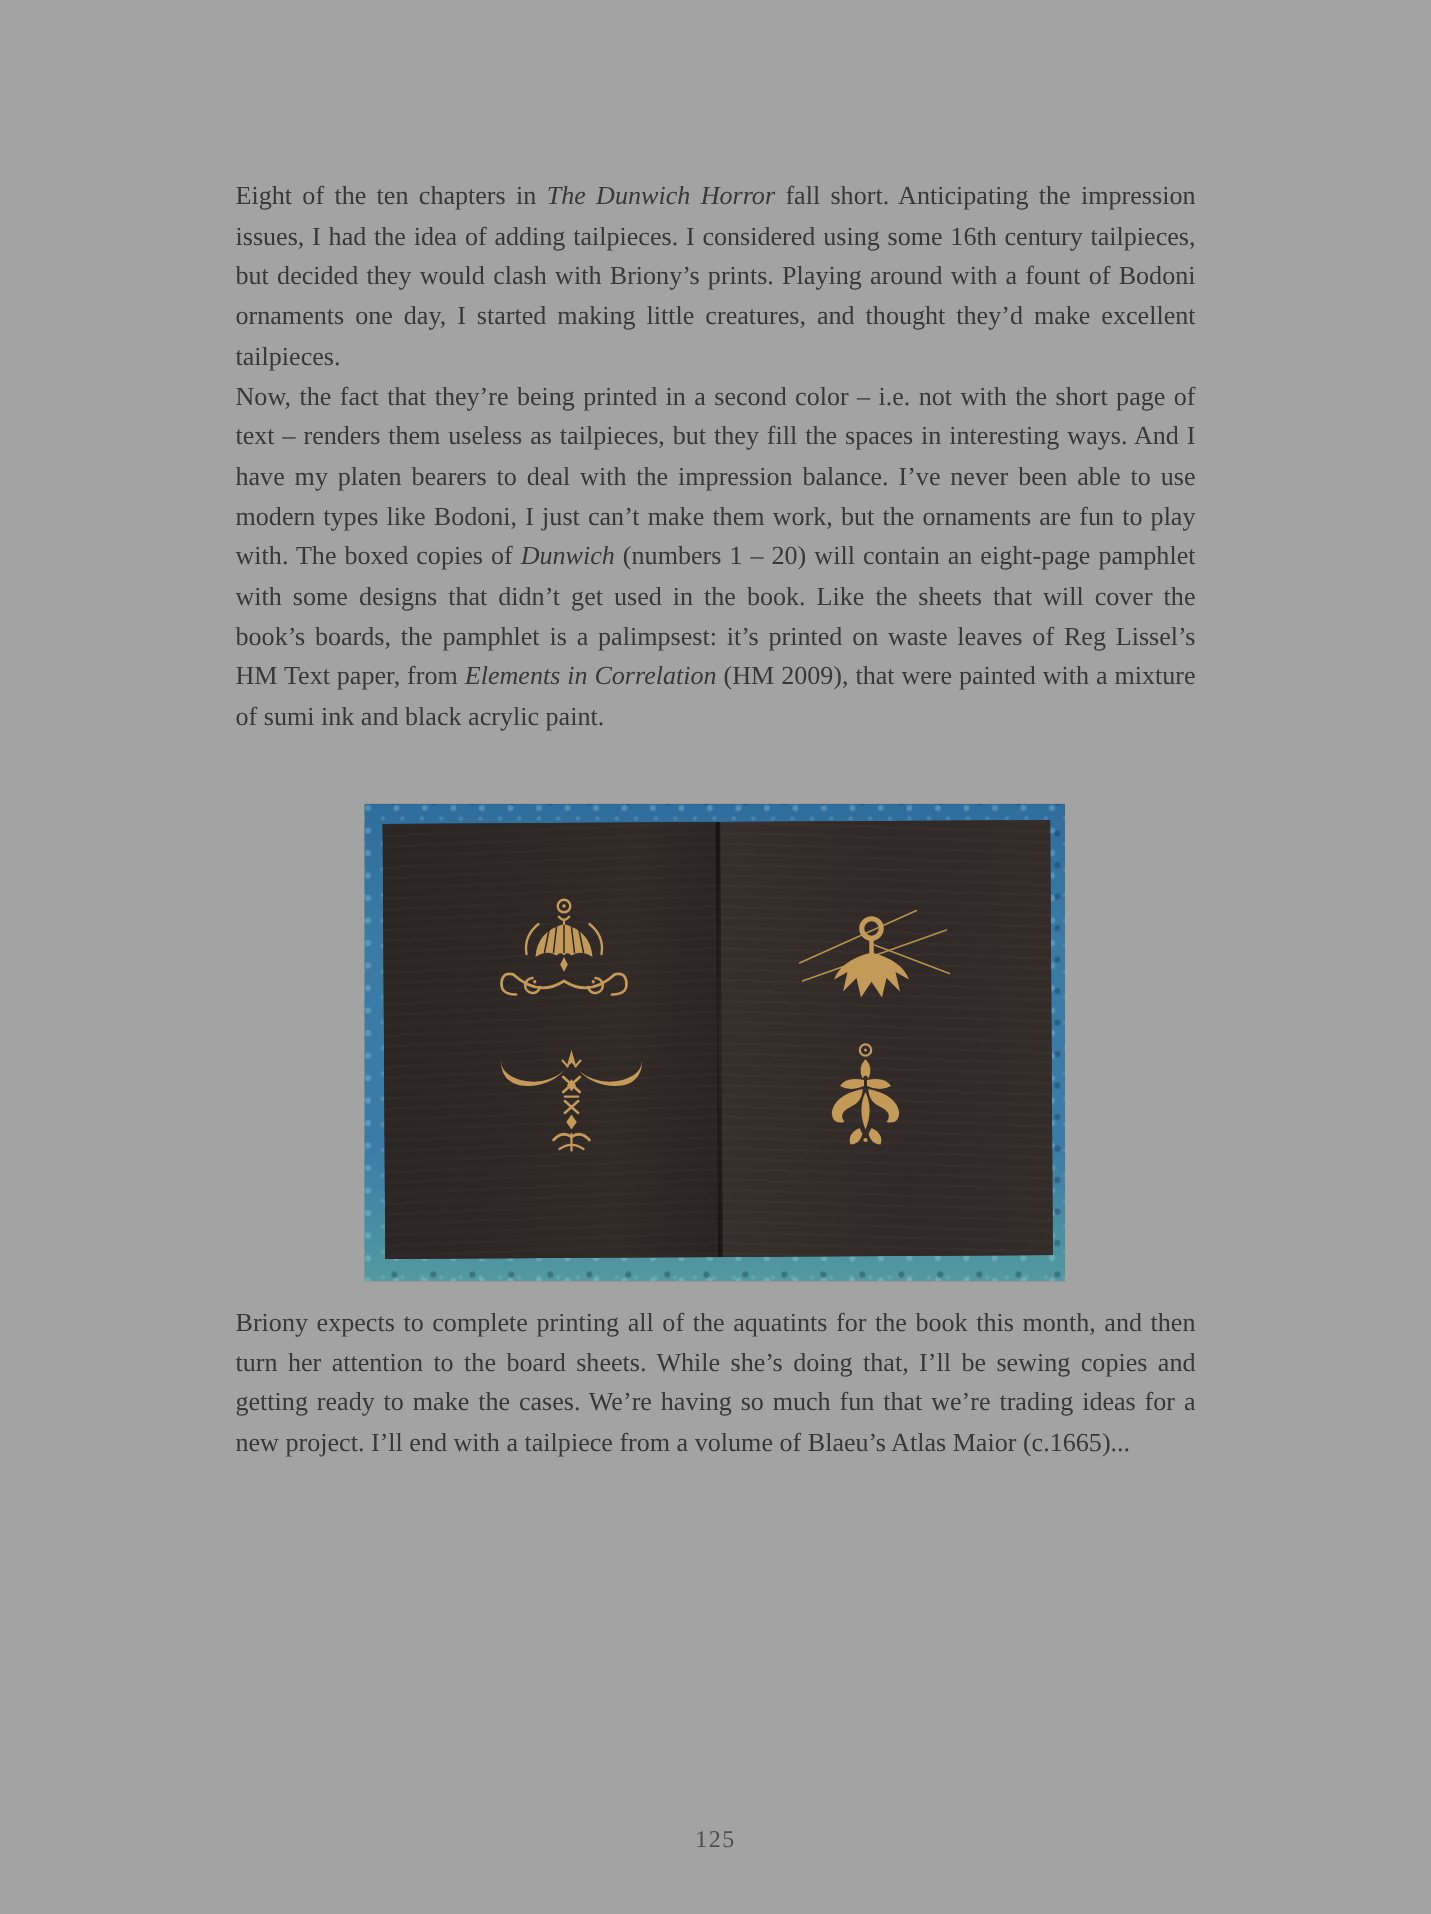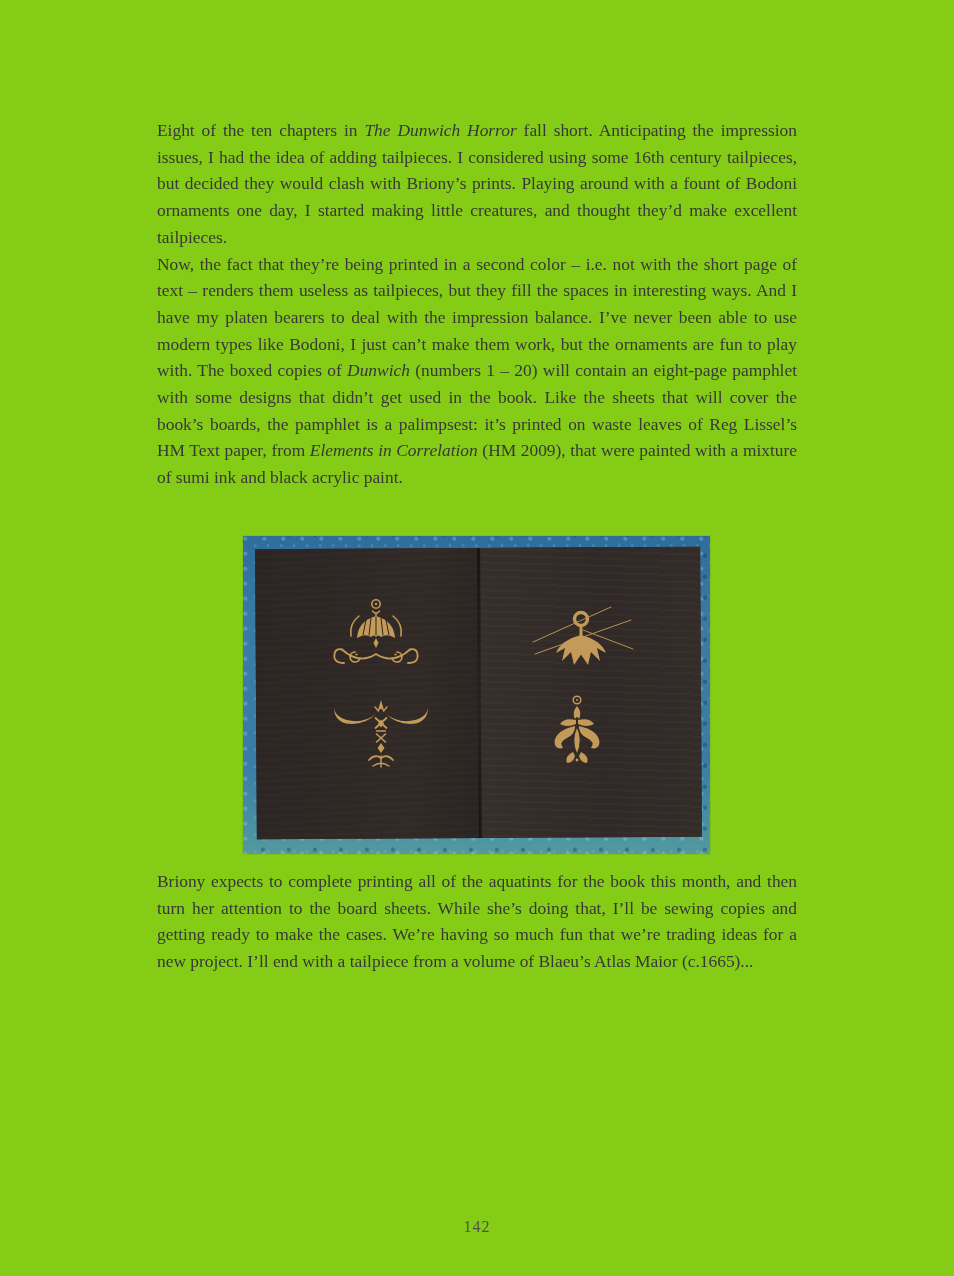--- a/index.html
+++ b/index.html
@@ -1,20 +1,20 @@
 <!DOCTYPE html>
 <html><head>
 <meta charset="utf-8">
 <style>
   html, body { margin: 0; padding: 0; background: #ffffff; }
   .sheet {
     position: relative;
     width: 954px;
     height: 1276px;
-    background: #84cc16;
+    background: #a3a3a3;
     font-family: "Liberation Serif", "DejaVu Serif", serif;
     overflow: hidden;
   }
   .text-block {
     position: absolute;
     left: 157px;
     width: 640px;
     color: #383838;
     font-size: 17.4px;
     line-height: 26.7px;
@@ -175,15 +175,15 @@
         <path d="M38 58 Q46.5 62 44 69 Q37.5 68.5 36 62 Z" stroke="none"></path>
         <circle cx="34" cy="66" r="1.4" stroke="none"></circle>
       </g>
     </svg>
   </figure>
 
   <div class="text-block" id="para-block-2">
     <p><span>Briony expects to complete printing all of the aquatints for the book this month, and then turn her attention to the board sheets. While she’s doing that, I’ll be sewing copies and getting ready to make the cases. We’re having so much fun that we’re trading ideas for a new project. I’ll end with a tailpiece from a volume of Blaeu’s Atlas Maior (c.1665)...</span></p>
   </div>
 
-  <div class="page-number">142</div>
+  <div class="page-number">125</div>
 
 </div>
 
 </body></html>

